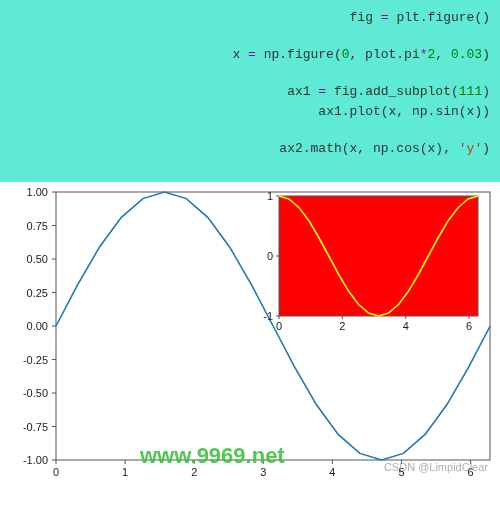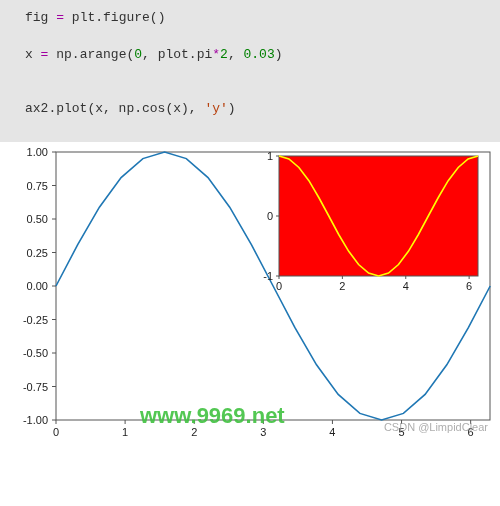--- a/index.html
+++ b/index.html
@@ -6,24 +6,25 @@
   body {
     width: 500px;
     height: 506px;
     background: #ffffff;
     font-family: "Consolas", "Courier New", monospace;
     font-size: 13px;
     position: relative;
     overflow: hidden;
   }
   .code-area {
-    background: #e5e5e5;
-    padding: 8px 10px 6px 25px;
+    background: #5eead4;
+    padding: 8px 10px 6px 16px;
     line-height: 1.55;
     color: #333;
+    text-align: right;
   }
   .code-line { white-space: pre; }
   .blank { height: 1.3em; }
   .nm { color: #333; }       
   .op { color: #a000a0; }    
   .num { color: #008000; }   
   .str { color: #b7410e; }
 
   .cursor-icon {
     position: absolute;
@@ -62,24 +63,26 @@
     opacity: 0.8;
     pointer-events: none;
   }
 </style>
 </head>
 <body>
 
 <div class="code-area">
   <div class="code-line"><span class="nm">fig </span><span class="op">=</span><span class="nm"> plt.figure()</span></div>
   <div class="blank"></div>
-  <div class="code-line"><span class="nm">x </span><span class="op">=</span><span class="nm"> np.arange(</span><span class="num">0</span><span class="nm">, plot.pi</span><span class="op">*</span><span class="num">2</span><span class="nm">, </span><span class="num">0.03</span><span class="nm">)</span></div>
+  <div class="code-line"><span class="nm">x </span><span class="op">=</span><span class="nm"> np.figure(</span><span class="num">0</span><span class="nm">, plot.pi</span><span class="op">*</span><span class="num">2</span><span class="nm">, </span><span class="num">0.03</span><span class="nm">)</span></div>
   <div class="blank"></div>
+  <div class="code-line"><span class="nm">ax1 </span><span class="op">=</span><span class="nm"> fig.add_subplot(</span><span class="num">111</span><span class="nm">)</span></div>
+  <div class="code-line"><span class="nm">ax1.plot(x, np.sin(x))</span></div>
   <div class="blank"></div>
-  <div class="code-line"><span class="nm">ax2.plot(x, np.cos(x), </span><span class="str">'y'</span><span class="nm">)</span></div>
+  <div class="code-line"><span class="nm">ax2.math(x, np.cos(x), </span><span class="str">'y'</span><span class="nm">)</span></div>
   <div class="blank"></div>
 </div>
 
 <span class="cursor-icon">Ꮖ</span>
 
 <div class="figure-area">
   <svg id="main-svg" width="500" height="305">
       <rect x="56" y="10" width="434" height="268" fill="none" stroke="#555" stroke-width="1"></rect>
       <line x1="52" y1="278" x2="56" y2="278" stroke="#555"></line>
       <text x="48" y="282" text-anchor="end" font-size="11" font-family="Arial" fill="#222">-1.00</text>

